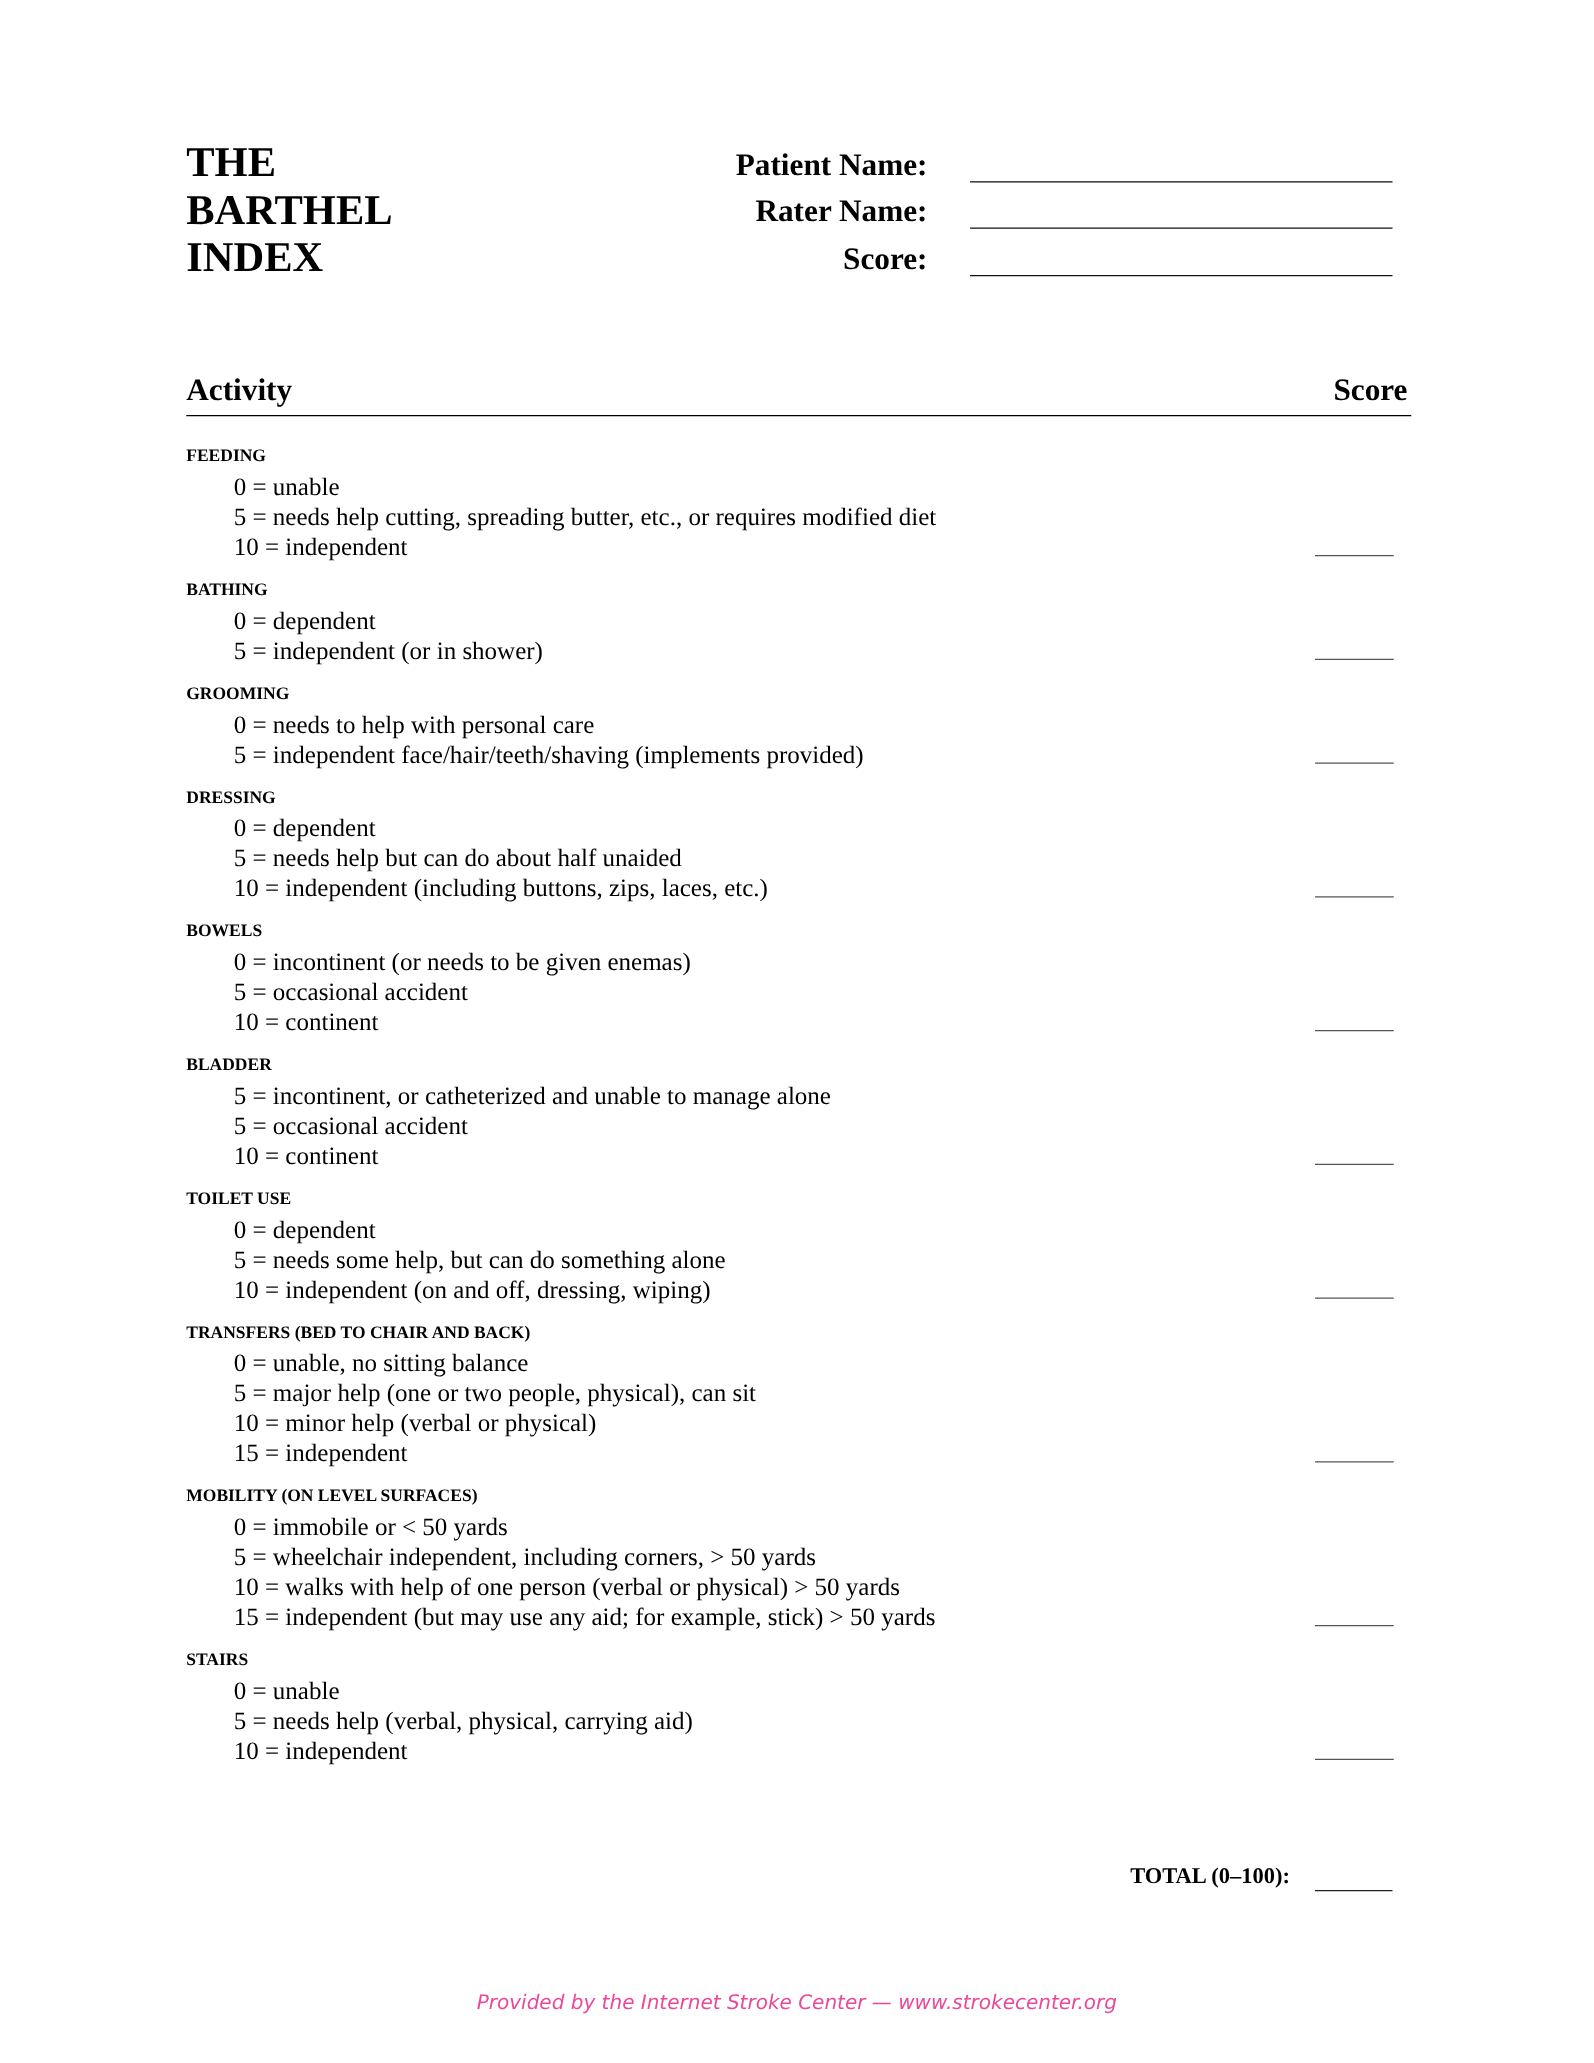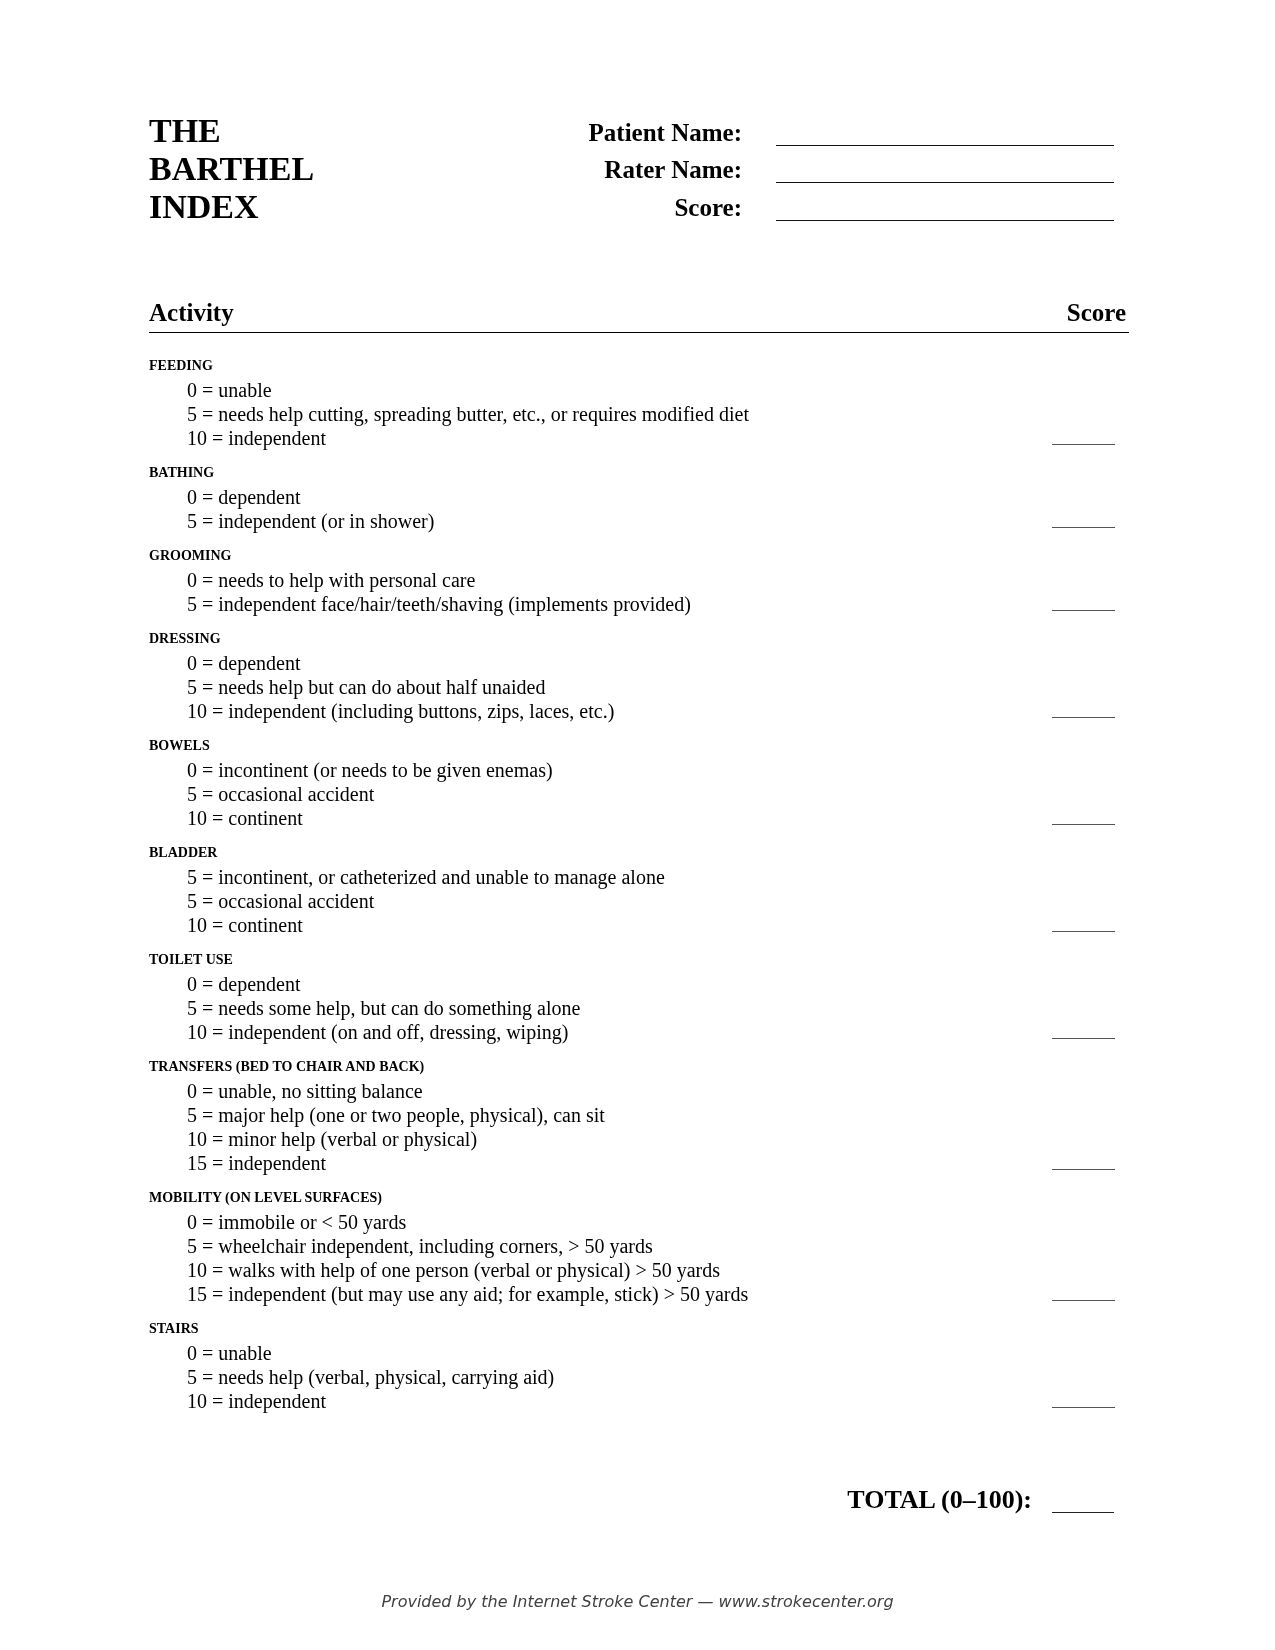--- a/index.html
+++ b/index.html
@@ -52,32 +52,32 @@
     position: absolute; right: 14px; bottom: 5px; width: 63px; height: 0;
     border-bottom: 1.5px solid #555;
   }
 
   
   .total {
     position: absolute; left: 0; top: 1484px; width: 1275px; height: 40px;
   }
   .total-label {
     position: absolute; right: 243px; top: 0;
-    font-weight: bold; font-size: 26px; line-height: 32px; white-space: nowrap;
+    font-weight: bold; font-size: 18px; line-height: 32px; white-space: nowrap;
   }
   .total-blank {
     position: absolute; left: 1052px; width: 62px; top: 28px; height: 0;
     border-bottom: 1.5px solid #222;
   }
 
   
   .footer {
     position: absolute; left: 0; top: 1592px; width: 1275px; text-align: center;
     font-family: "DejaVu Sans", sans-serif; font-style: italic; font-size: 16px; line-height: 20px;
-    color: #404040;
+    color: #ec4899;
   }
 </style>
 </head>
 <body>
 
 <div class="page">
 
   <div class="title">
     <div>THE</div>
     <div>BARTHEL</div>

